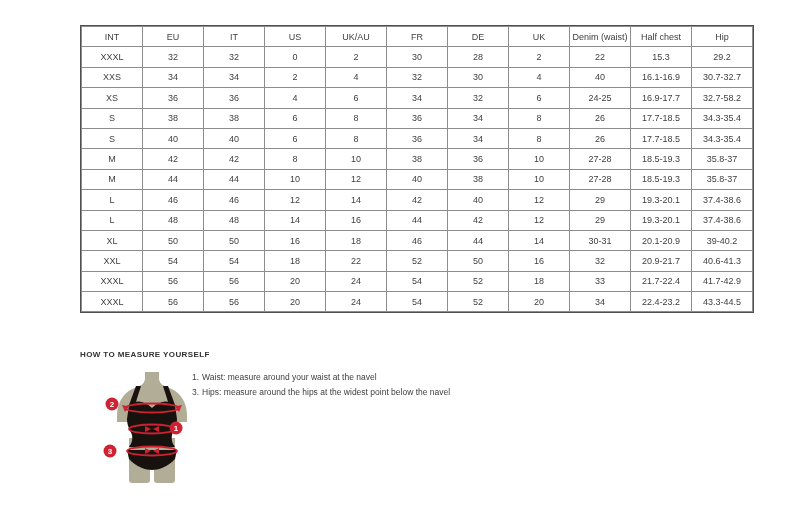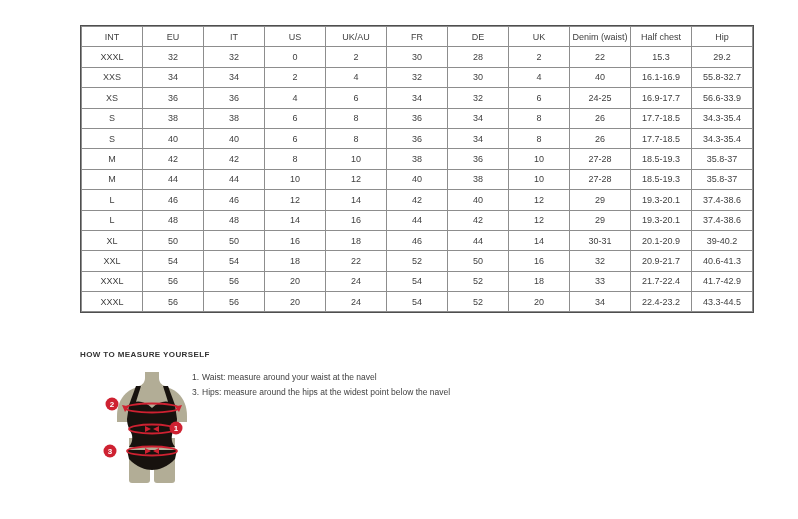--- a/index.html
+++ b/index.html
@@ -88,34 +88,34 @@
             <td>XXS</td>
             <td>34</td>
             <td>34</td>
             <td>2</td>
             <td>4</td>
             <td>32</td>
             <td>30</td>
             <td>4</td>
             <td>40</td>
             <td>16.1-16.9</td>
-            <td>55.8-32.7</td>
+            <td>30.7-32.7</td>
           </tr>
           <tr>
             <td>XS</td>
             <td>36</td>
             <td>36</td>
             <td>4</td>
             <td>6</td>
             <td>34</td>
             <td>32</td>
             <td>6</td>
             <td>24-25</td>
             <td>16.9-17.7</td>
-            <td>56.6-33.9</td>
+            <td>32.7-58.2</td>
           </tr>
           <tr>
             <td>S</td>
             <td>38</td>
             <td>38</td>
             <td>6</td>
             <td>8</td>
             <td>36</td>
             <td>34</td>
             <td>8</td>

